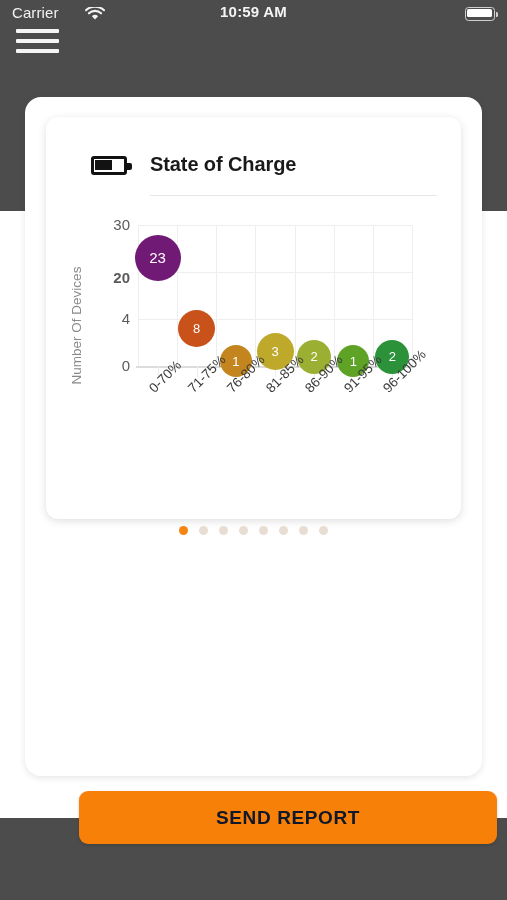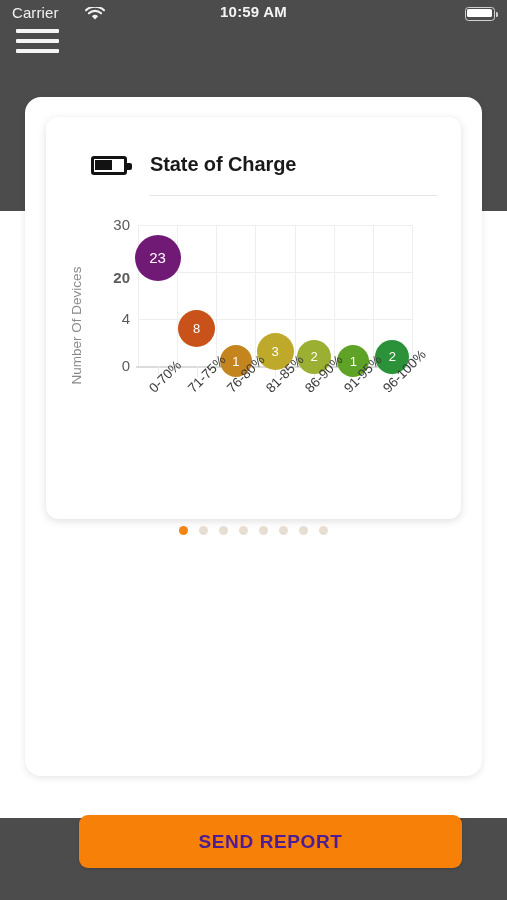--- a/index.html
+++ b/index.html
@@ -144,24 +144,24 @@
   
   #pagination{
     position:absolute; left:46px; top:519px; width:415px; height:22px;
     display:flex; align-items:center; justify-content:center; gap:11px;
   }
   .dot{ width:9px; height:9px; border-radius:50%; background:#e8ddd2; }
   .dot.active{ background:#f58410; }
 
   
   #send-report-button{
-    position:absolute; left:79px; top:815px; width:383px; height:53px;
+    position:absolute; left:79px; top:791px; width:418px; height:53px;
     background:#f78008; border-radius:9px;
     display:flex; align-items:center; justify-content:center;
-    color:#4c1d95; font-size:19px; font-weight:bold; letter-spacing:.6px;
+    color:#0f172a; font-size:19px; font-weight:bold; letter-spacing:.6px;
     cursor:pointer; box-shadow:0 1px 3px rgba(0,0,0,.18);
   }
 </style>
 </head>
 <body>
 
 <div id="header-bar">
 
   <div id="status-bar">
     <div id="status-carrier">Carrier</div>

